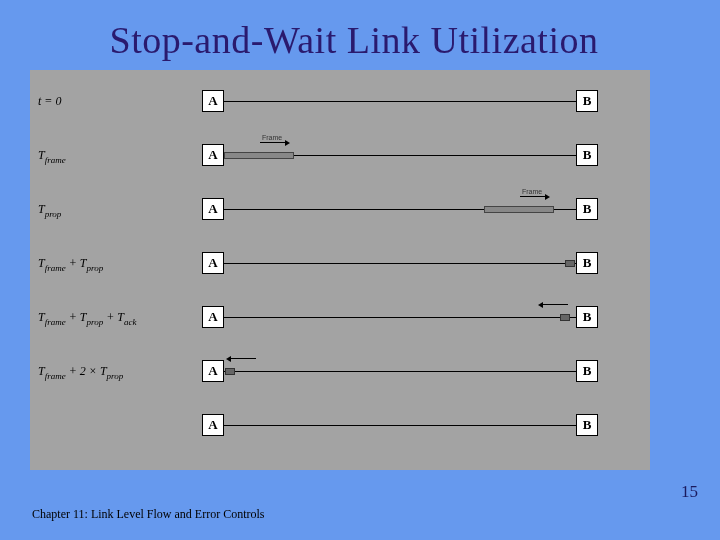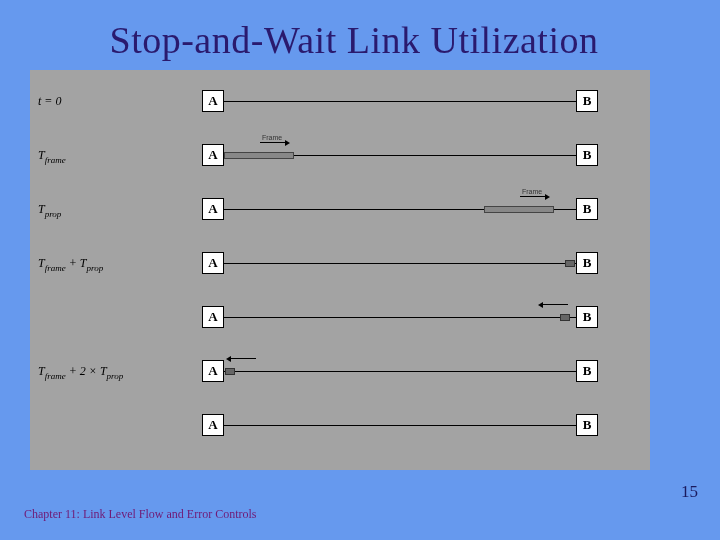--- a/index.html
+++ b/index.html
@@ -102,24 +102,24 @@
     content: '';
     position: absolute;
     left: -4px; top: -2.5px;
     border-right: 5px solid #000;
     border-top: 3px solid transparent;
     border-bottom: 3px solid transparent;
   }
   .footer {
     position: absolute;
     bottom: 18px;
-    left: 24px;
+    left: 32px;
     font-family: 'Comic Sans MS', cursive;
     font-size: 12px;
-    color: #701a75;
+    color: #000000;
   }
   .pagenum {
     position: absolute;
     bottom: 38px;
     right: 22px;
     font-family: 'Comic Sans MS', cursive;
     font-size: 17px;
     color: #1a1a5e;
   }
 </style>
@@ -155,20 +155,21 @@
       <div class="arrowlabel" style="left: 492px; top: 0px;">Frame</div>
     </div>
     <div class="row">
       <div class="tlabel"><span class="T">T<sub>frame</sub></span> + <span class="T">T<sub>prop</sub></span></div>
       <div class="nodebox nodeA">A</div>
       <div class="nodebox nodeB">B</div>
       <div class="link"></div>
       <div class="ack" style="left: 535px;"></div>
     </div>
     <div class="row">
+      <div class="tlabel"><span class="T">T<sub>frame</sub></span> + <span class="T">T<sub>prop</sub></span> + <span class="T">T<sub>ack</sub></span></div>
       <div class="nodebox nodeA">A</div>
       <div class="nodebox nodeB">B</div>
       <div class="link"></div>
       <div class="ack" style="left: 530px;"></div>
       <div class="arrow-left" style="left: 512px; top: 8px; width: 26px;"></div>
     </div>
     <div class="row">
       <div class="tlabel"><span class="T">T<sub>frame</sub></span> + 2 × <span class="T">T<sub>prop</sub></span></div>
       <div class="nodebox nodeA">A</div>
       <div class="nodebox nodeB">B</div>

